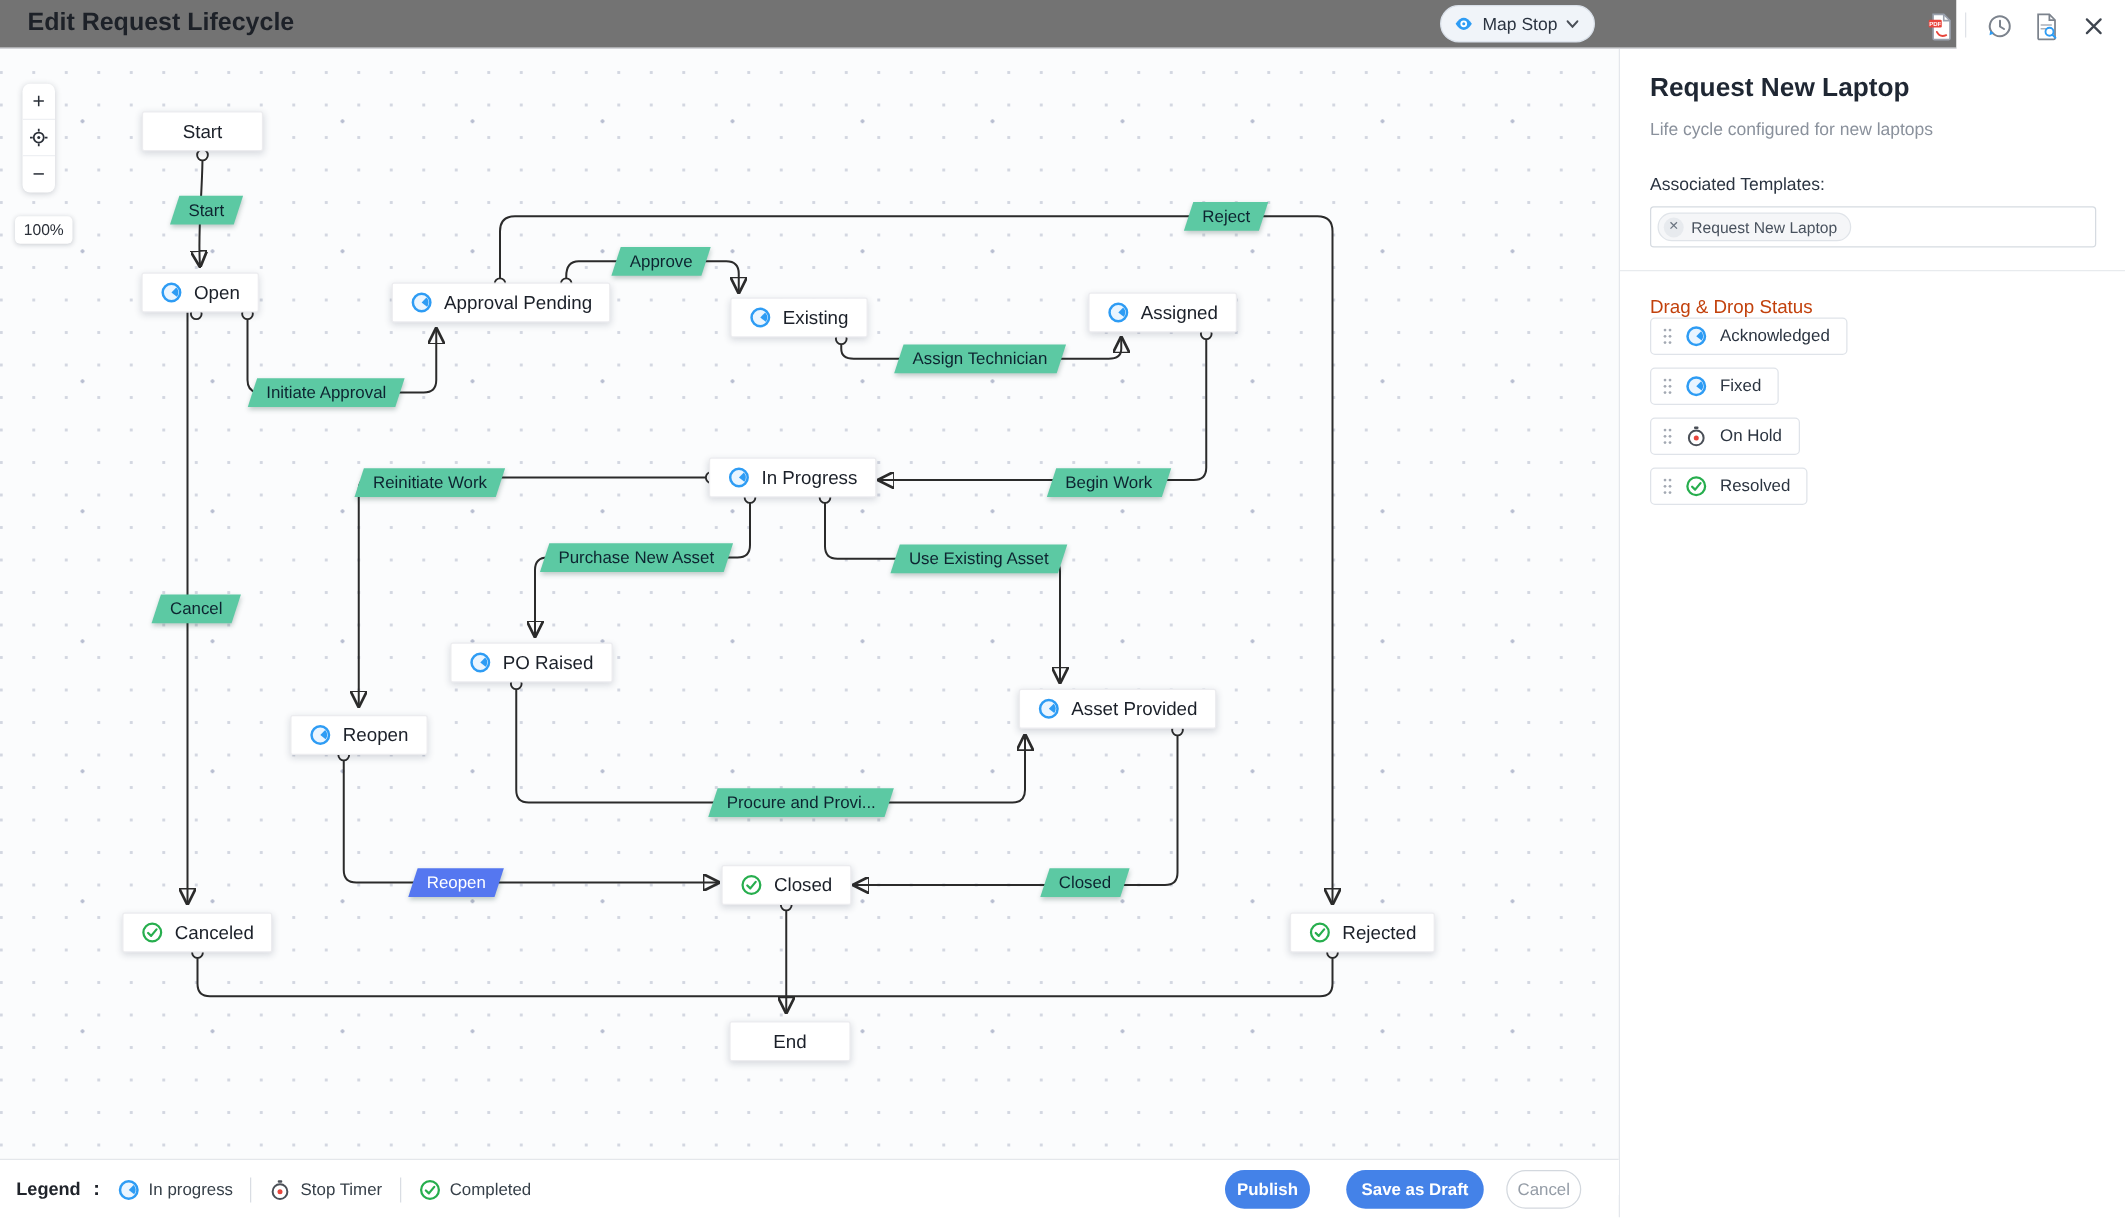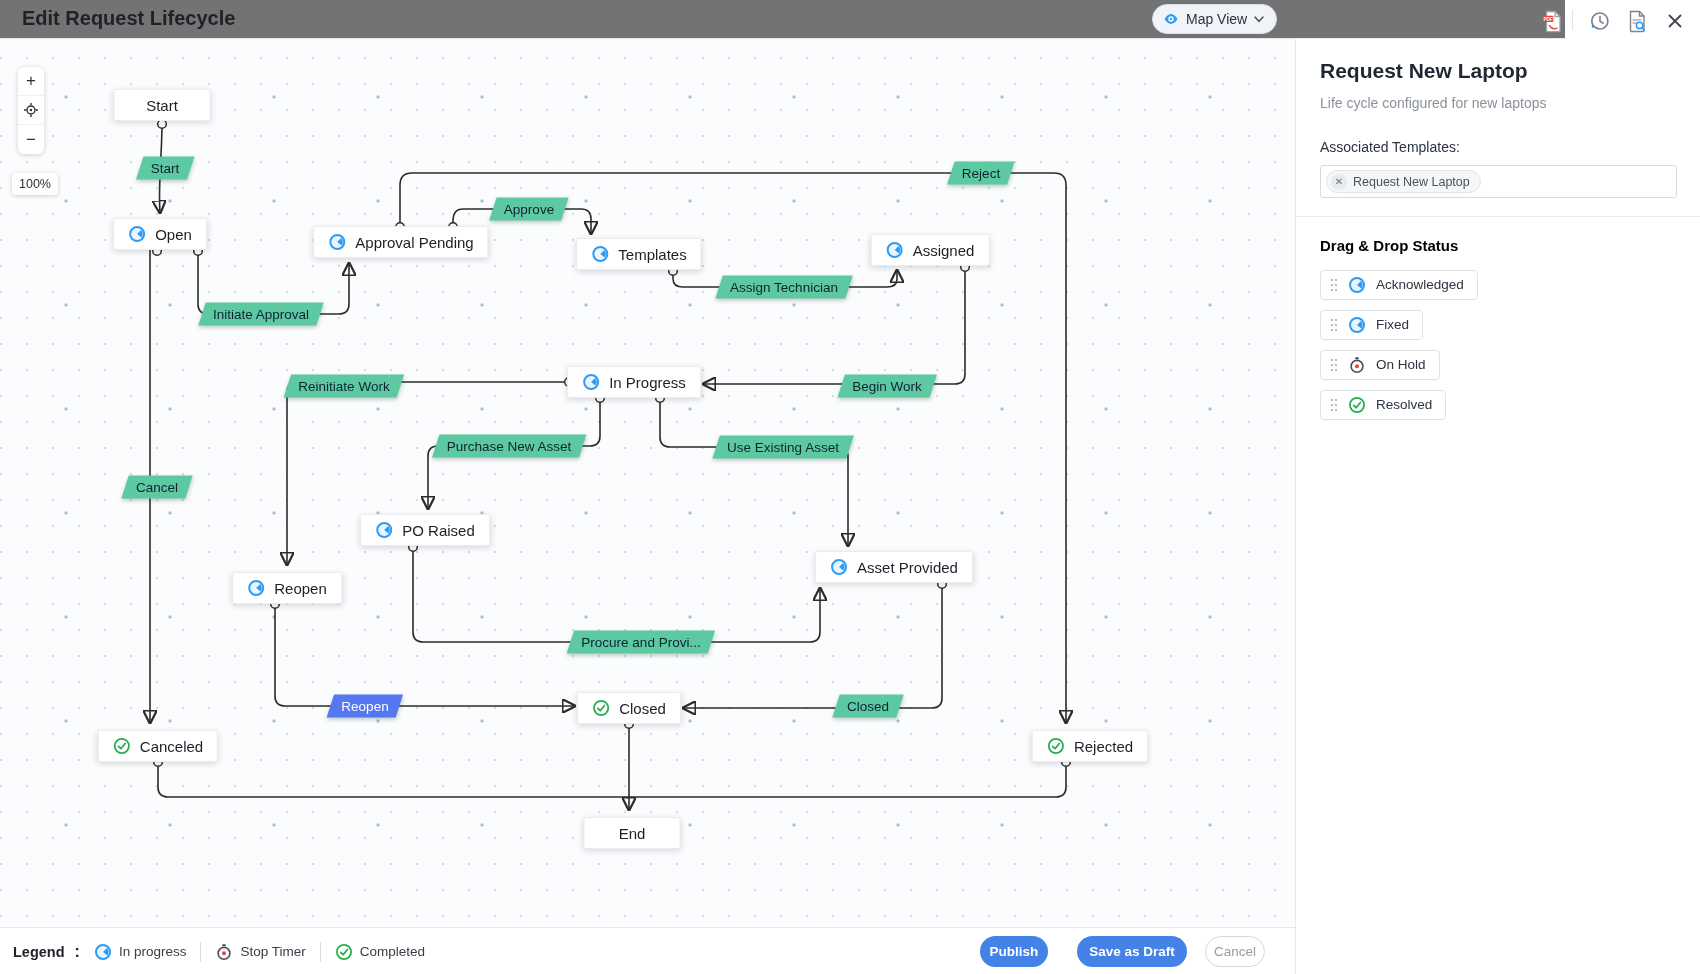--- a/index.html
+++ b/index.html
@@ -45,21 +45,21 @@
   .ptab { position:absolute; left:24px; top:18px; font-size:15px; font-weight:500; color:#2a3340; cursor:pointer; }
   .ptab-underline { position:absolute; left:24px; bottom:0; width:52px; height:3px; background:#2f7bf0; border-radius:2px; }
   .pbody { padding:20px 24px 0 24px; }
   .ptitle { font-size:21px; font-weight:600; color:#1f2733; margin-bottom:12px; }
   .psub { font-size:14px; color:#8a919c; margin-bottom:28px; }
   .plabel { font-size:14px; font-weight:500; color:#2a3340; margin-bottom:10px; }
   .tplbox { width:357px; height:33px; border:1px solid #d6dbe1; border-radius:3px; display:flex; align-items:center; padding:0 5px; margin-bottom:18px; }
   .chip { display:inline-flex; align-items:center; gap:6px; height:23px; padding:0 10px 0 4px; background:#f5f6f8; border:1px solid #e0e4e9; border-radius:12px; font-size:12.5px; color:#49525e; }
   .chip .x { width:16px; height:16px; border-radius:50%; background:#e7eaee; color:#6b7480; font-size:10px; display:flex; align-items:center; justify-content:center; cursor:pointer; }
   .pdivider { height:1px; background:#e8ebee; margin:0 0 20px -24px; width:405px; }
-  .ddtitle { font-size:15px; font-weight:700; color:#000000; margin-bottom:16px; }
+  .ddtitle { font-size:15px; font-weight:400; color:#c2410c; }
   .statusitem { display:inline-flex; align-items:center; gap:10px; height:30px; padding:0 13px 0 9px; background:#fff; border:1px solid #dfe3e9; border-radius:4px; margin-bottom:10px; font-size:13.5px; font-weight:500; color:#2b3440; cursor:grab; }
   .statusrow { line-height:0; }
 
   
   .footer { position:absolute; left:0; top:927px; width:1295px; height:29px; background:#fff; border-top:1px solid #e4e7eb; z-index:25; }
   .legend { position:absolute; left:13px; top:0; height:47px; display:flex; align-items:center; }
   .legend .ltitle { font-size:14.5px; font-weight:700; color:#20242b; }
   .legend .lcolon { margin:0 14px 0 10px; font-weight:700; color:#20242b; }
   .litem { display:flex; align-items:center; gap:7px; font-size:13.5px; color:#374049; }
   .lsep { width:1px; height:20px; background:#d9dde3; margin:0 14px; }
@@ -77,21 +77,21 @@
 
   <div class="header">
     <div class="header-title">Edit Request Lifecycle</div>
 
     <div class="map-view">
       <svg class="icon16" viewBox="0 0 16 16">
         <path d="M1.5,8 C3.5,4.6 6,3.1 8,3.1 C10,3.1 12.5,4.6 14.5,8 C12.5,11.4 10,12.9 8,12.9 C6,12.9 3.5,11.4 1.5,8 Z" fill="#2e9cf4"></path>
         <circle cx="8" cy="8" r="2.7" fill="#fff"></circle>
         <circle cx="8" cy="8" r="1.2" fill="#2e9cf4"></circle>
       </svg>
-      <span>Map View</span>
+      <span>Map Stop</span>
       <svg width="10" height="7" viewBox="0 0 10 7">
         <path d="M1,1 L5,5.4 L9,1" fill="none" stroke="#4a4f57" stroke-width="1.5" stroke-linecap="round"></path>
       </svg>
     </div>
 
     <div class="hicon" style="left:1540px;">
       <svg width="20" height="23" viewBox="0 0 20 23">
         <path d="M4.5,1.5 h8.5 l5,5 v14 a1.2,1.2 0 0 1 -1.2,1.2 H5.7 a1.2,1.2 0 0 1 -1.2,-1.2 Z" fill="#fff" stroke="#9aa1ad" stroke-width="1.3"></path>
         <path d="M13,1.5 v5 h5" fill="none" stroke="#9aa1ad" stroke-width="1.3"></path>
         <rect x="1" y="5.8" width="10.4" height="6.2" rx="1" fill="#e8453c"></rect>
@@ -183,21 +183,21 @@
     <circle cx="9" cy="9" r="7" fill="#eaf5ff" stroke="#2e9cf4" stroke-width="2"></circle>
     <path d="M9,9 L12.9,4.9 A5.6,5.6 0 0 1 13.3,12.4 Z" fill="#2e9cf4"></path>
   </svg>
 <span>Approval Pending</span>
       </div>
     <div class="node" style="left:639px;top:215px">
   <svg class="icon18" viewBox="0 0 18 18">
     <circle cx="9" cy="9" r="7" fill="#eaf5ff" stroke="#2e9cf4" stroke-width="2"></circle>
     <path d="M9,9 L12.9,4.9 A5.6,5.6 0 0 1 13.3,12.4 Z" fill="#2e9cf4"></path>
   </svg>
-<span>Templates</span>
+<span>Existing</span>
       </div>
     <div class="node" style="left:930px;top:211px">
   <svg class="icon18" viewBox="0 0 18 18">
     <circle cx="9" cy="9" r="7" fill="#eaf5ff" stroke="#2e9cf4" stroke-width="2"></circle>
     <path d="M9,9 L12.9,4.9 A5.6,5.6 0 0 1 13.3,12.4 Z" fill="#2e9cf4"></path>
   </svg>
 <span>Assigned</span>
       </div>
     <div class="node" style="left:634px;top:343px">
   <svg class="icon18" viewBox="0 0 18 18">

